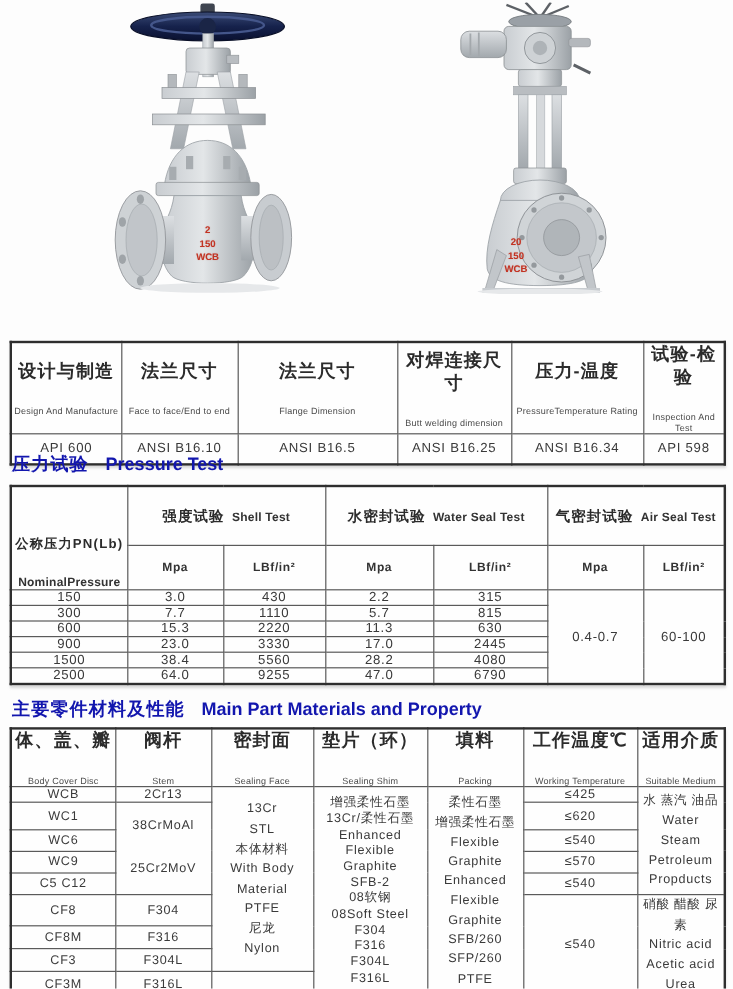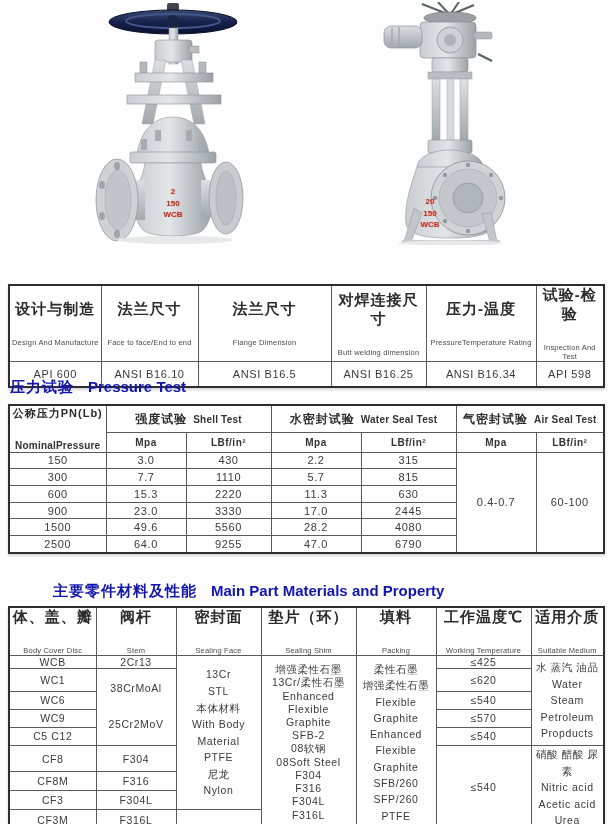--- a/index.html
+++ b/index.html
@@ -208,21 +208,21 @@
         <col style="width:80px">
         <col style="width:85px">
         <col style="width:90px">
         <col style="width:95px">
         <col style="width:80px">
         <col style="width:68px">
       </colgroup>
     <tbody>
         <tr class="g">
       <th rowspan="2">
-        <div class="zh" style="font-size:11px;">公称压力PN(Lb)</div>
+        <div class="zh" style="font-size:11px;margin-top:40px;">公称压力PN(Lb)</div>
         <div class="en" style="font-size:10px; font-weight:bold; color:#333;">NominalPressure</div>
       </th>
       <th colspan="2" class="grp"><span class="zh">强度试验</span><span class="en">Shell Test</span></th>
       <th colspan="2" class="grp"><span class="zh">水密封试验</span><span class="en">Water Seal Test</span></th>
       <th colspan="2" class="grp"><span class="zh">气密封试验</span><span class="en">Air Seal Test</span></th>
     </tr>
     <tr class="u">
       <th class="unit">Mpa</th>
       <th class="unit">LBf/in²</th>
       <th class="unit">Mpa</th>
@@ -255,36 +255,36 @@
     </tr>
     <tr>
       <td>900</td>
       <td>23.0</td>
       <td>3330</td>
       <td>17.0</td>
       <td>2445</td>
     </tr>
     <tr>
       <td>1500</td>
-      <td>49.6</td>
+      <td>38.4</td>
       <td>5560</td>
       <td>28.2</td>
       <td>4080</td>
     </tr>
     <tr>
       <td>2500</td>
       <td>64.0</td>
       <td>9255</td>
       <td>47.0</td>
       <td>6790</td>
     </tr>
   </tbody>
     </table>
 
-  <div class="sec-title" style="top:582px;margin-left:43px;">
+  <div class="sec-title" style="top:582px;">
     <span class="zh">主要零件材料及性能</span><span class="en">Main Part Materials and Property</span>
   </div>
 
   <table id="t3">
     <colgroup>
         <col style="width:87px">
         <col style="width:80px">
         <col style="width:85px">
         <col style="width:95px">
         <col style="width:80px">

